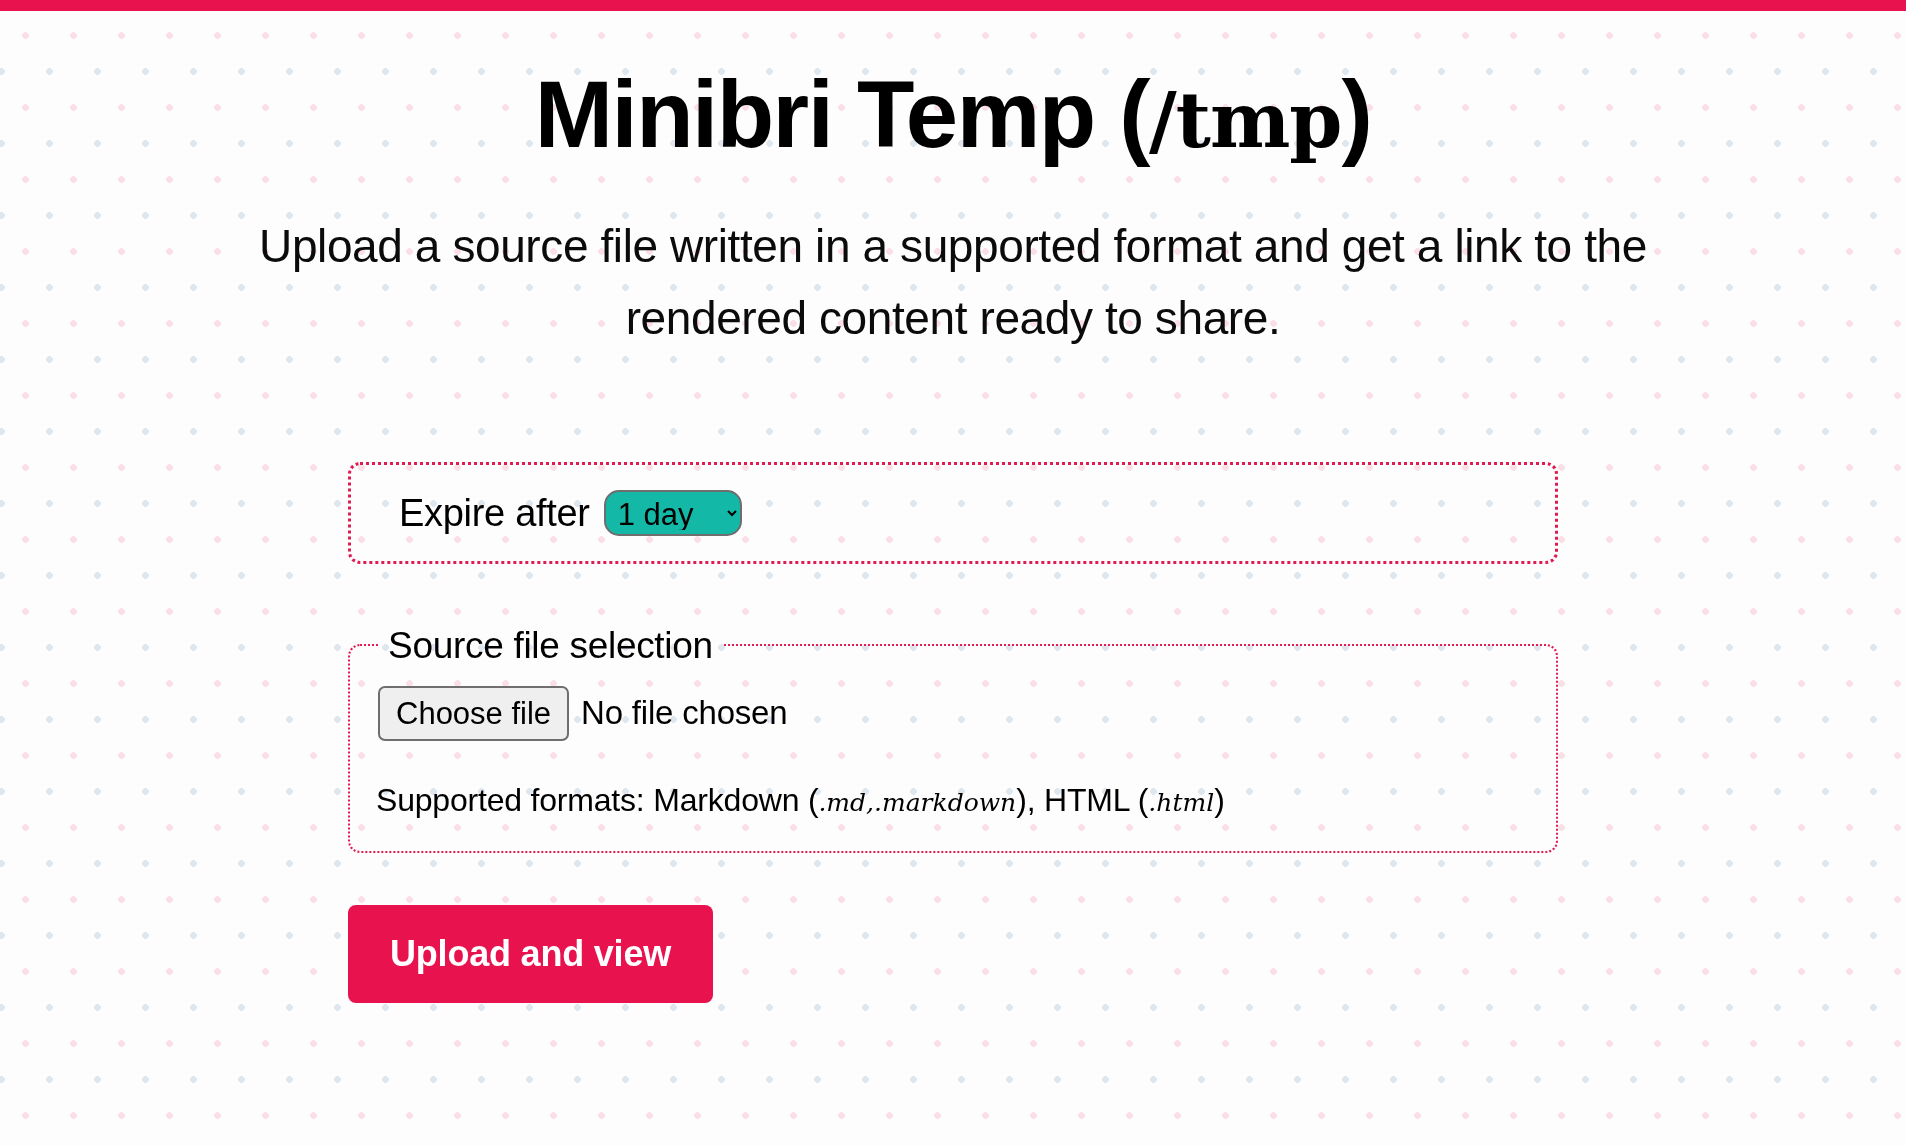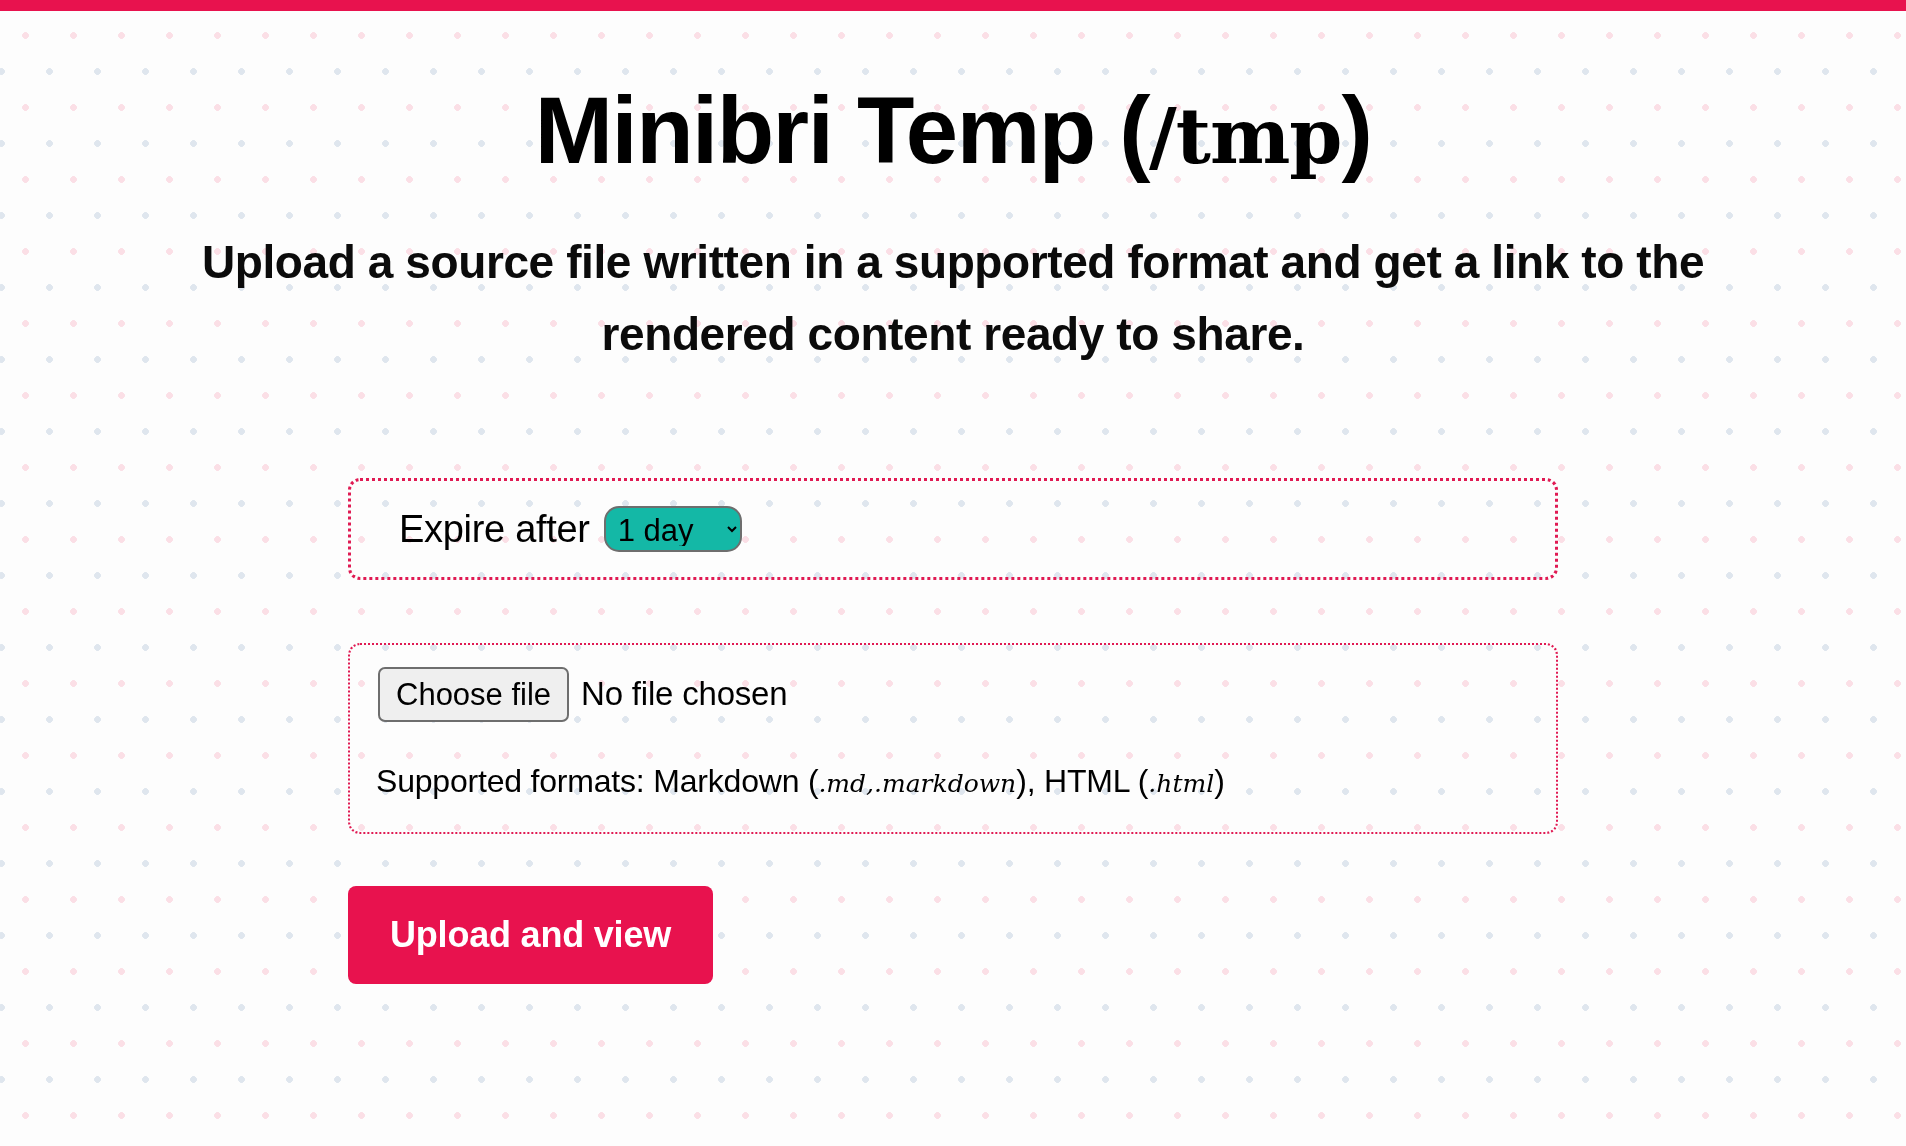--- a/index.html
+++ b/index.html
@@ -41,21 +41,21 @@
     height: 11px;
     background: #e8124e;
     z-index: 3;
   }
 
   
   #page {
     position: relative;
     z-index: 2;
     width: 1906px;
-    padding: 16px;
+    padding: 0;
   }
 
   #page-title {
     margin: 0;
     padding-top: 62px;
     text-align: center;
     font-size: 94px;
     line-height: 1.12;
     font-weight: 900;
     letter-spacing: -1.5px;
@@ -68,21 +68,21 @@
     font-size: 76px;
     letter-spacing: -1px;
   }
 
   #page-subtitle {
     margin: 0;
     padding: 44px 180px 0 180px;
     text-align: center;
     font-size: 46px;
     line-height: 1.56;
-    font-weight: 700;
+    font-weight: 400;
     color: #0b0b0b;
     letter-spacing: -0.4px;
   }
 
   #upload-form {
     width: 1210px;
     margin: 0 auto;
     padding-top: 107px;
   }
 
@@ -199,20 +199,21 @@
   <div id="upload-form">
 
     <div id="expiry-panel">
       <label id="expiry-label">Expire after</label>
       <select id="expiry-select">
         <option selected="">1 day</option>
       </select>
     </div>
 
     <fieldset id="source-fieldset">
+      <legend id="source-legend">Source file selection</legend>
 
       <div id="file-row">
         <button id="choose-file-button" type="button">Choose file</button>
         <span id="file-status">No file chosen</span>
       </div>
 
       <div id="supported-formats"><span>Supported formats: Markdown (</span><span class="mono">.md</span><span class="mono">,</span><span class="mono">.markdown</span><span>), HTML (</span><span class="mono">.html</span><span>)</span></div>
     </fieldset>
 
     <div id="submit-row">

